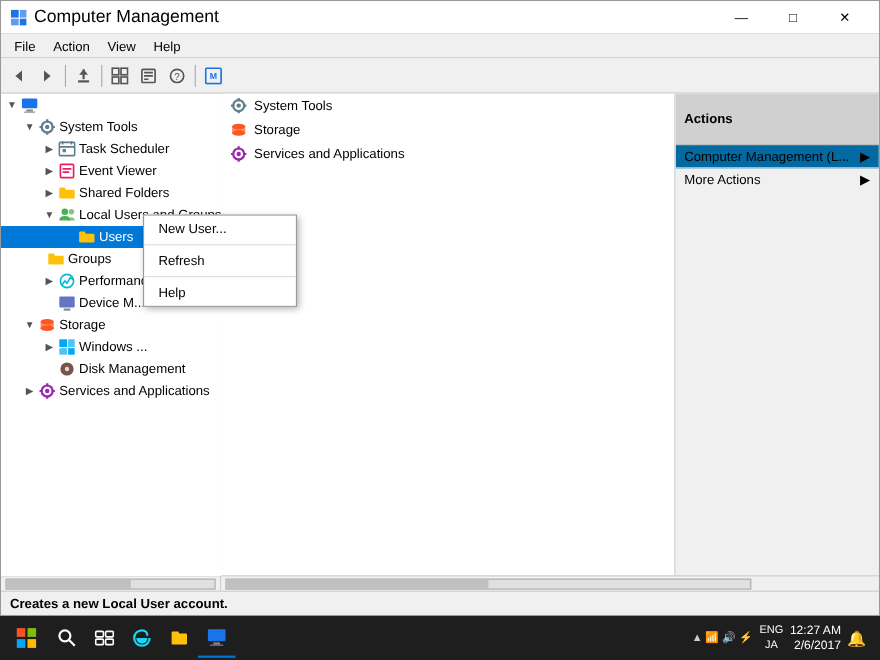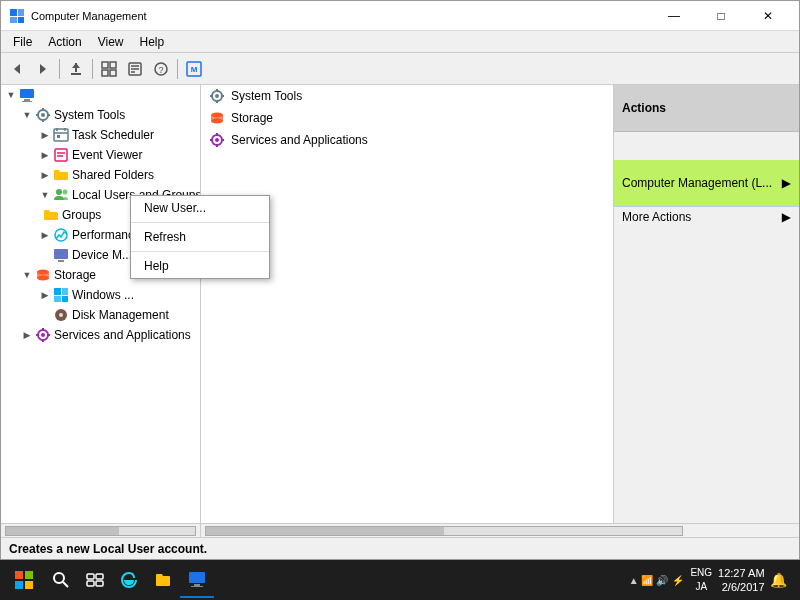--- a/index.html
+++ b/index.html
@@ -33,21 +33,21 @@
       border-bottom: 1px solid #ddd;
       user-select: none;
     }
     .title-bar-icon {
       width: 16px;
       height: 16px;
       margin-right: 6px;
     }
     .title-bar-text {
       flex: 1;
-      font-size: 11px;
+      font-size: 16px;
       color: #000;
     }
     .title-bar-buttons {
       display: flex;
       gap: 1px;
     }
     .title-btn {
       width: 46px;
       height: 30px;
       border: none;
@@ -205,26 +205,25 @@
       background: #d0d0d0;
       padding: 16px 8px;
       font-size: 12px;
       font-weight: bold;
       border-bottom: 1px solid #bbb;
     }
     .action-item {
       display: flex;
       align-items: center;
       justify-content: space-between;
-      padding: 16px 8px;
-      cursor: pointer;
-      font-size: 12px;
-      background: #bef264;
+      padding: 3px 8px;
+      cursor: pointer;
+      font-size: 12px;
+      background: #0369a1;
       border-bottom: 1px solid #b0d0f0;
-      margin-top: 28px;
     }
     .action-item-normal {
       display: flex;
       align-items: center;
       justify-content: space-between;
       padding: 3px 8px;
       cursor: pointer;
       font-size: 12px;
     }
 
@@ -484,20 +483,29 @@
           <svg width="16" height="16" viewBox="0 0 16 16">
             <circle cx="6" cy="5" r="3" fill="#4caf50"></circle>
             <path d="M1 13 Q1 9 6 9 Q11 9 11 13" fill="#4caf50"></path>
             <circle cx="12" cy="5" r="2.5" fill="#4caf50" opacity="0.7"></circle>
             <path d="M9 13 Q10 10 12 10 Q15 10 15 13" fill="#4caf50" opacity="0.7"></path>
           </svg>
         </div>
         <span class="tree-label">Local Users and Groups</span>
       </div>
 
+      <div class="tree-item selected" style="padding-left:54px;">
+        <div class="tree-expand" style="color:#fff;"></div>
+        <div class="tree-icon">
+          <svg width="16" height="16" viewBox="0 0 16 16">
+            <path d="M1 4 Q1 3 2 3 L6 3 L7 5 L14 5 Q15 5 15 6 L15 12 Q15 13 14 13 L2 13 Q1 13 1 12 Z" fill="#ffc107"></path>
+          </svg>
+        </div>
+        <span class="tree-label">Users</span>
+      </div>
 
       <div class="tree-item" style="padding-left:26px;">
         <div class="tree-expand"></div>
         <div class="tree-icon">
           <svg width="16" height="16" viewBox="0 0 16 16">
             <path d="M1 4 Q1 3 2 3 L6 3 L7 5 L14 5 Q15 5 15 6 L15 12 Q15 13 14 13 L2 13 Q1 13 1 12 Z" fill="#ffc107"></path>
           </svg>
         </div>
         <span class="tree-label">Groups</span>
       </div>

